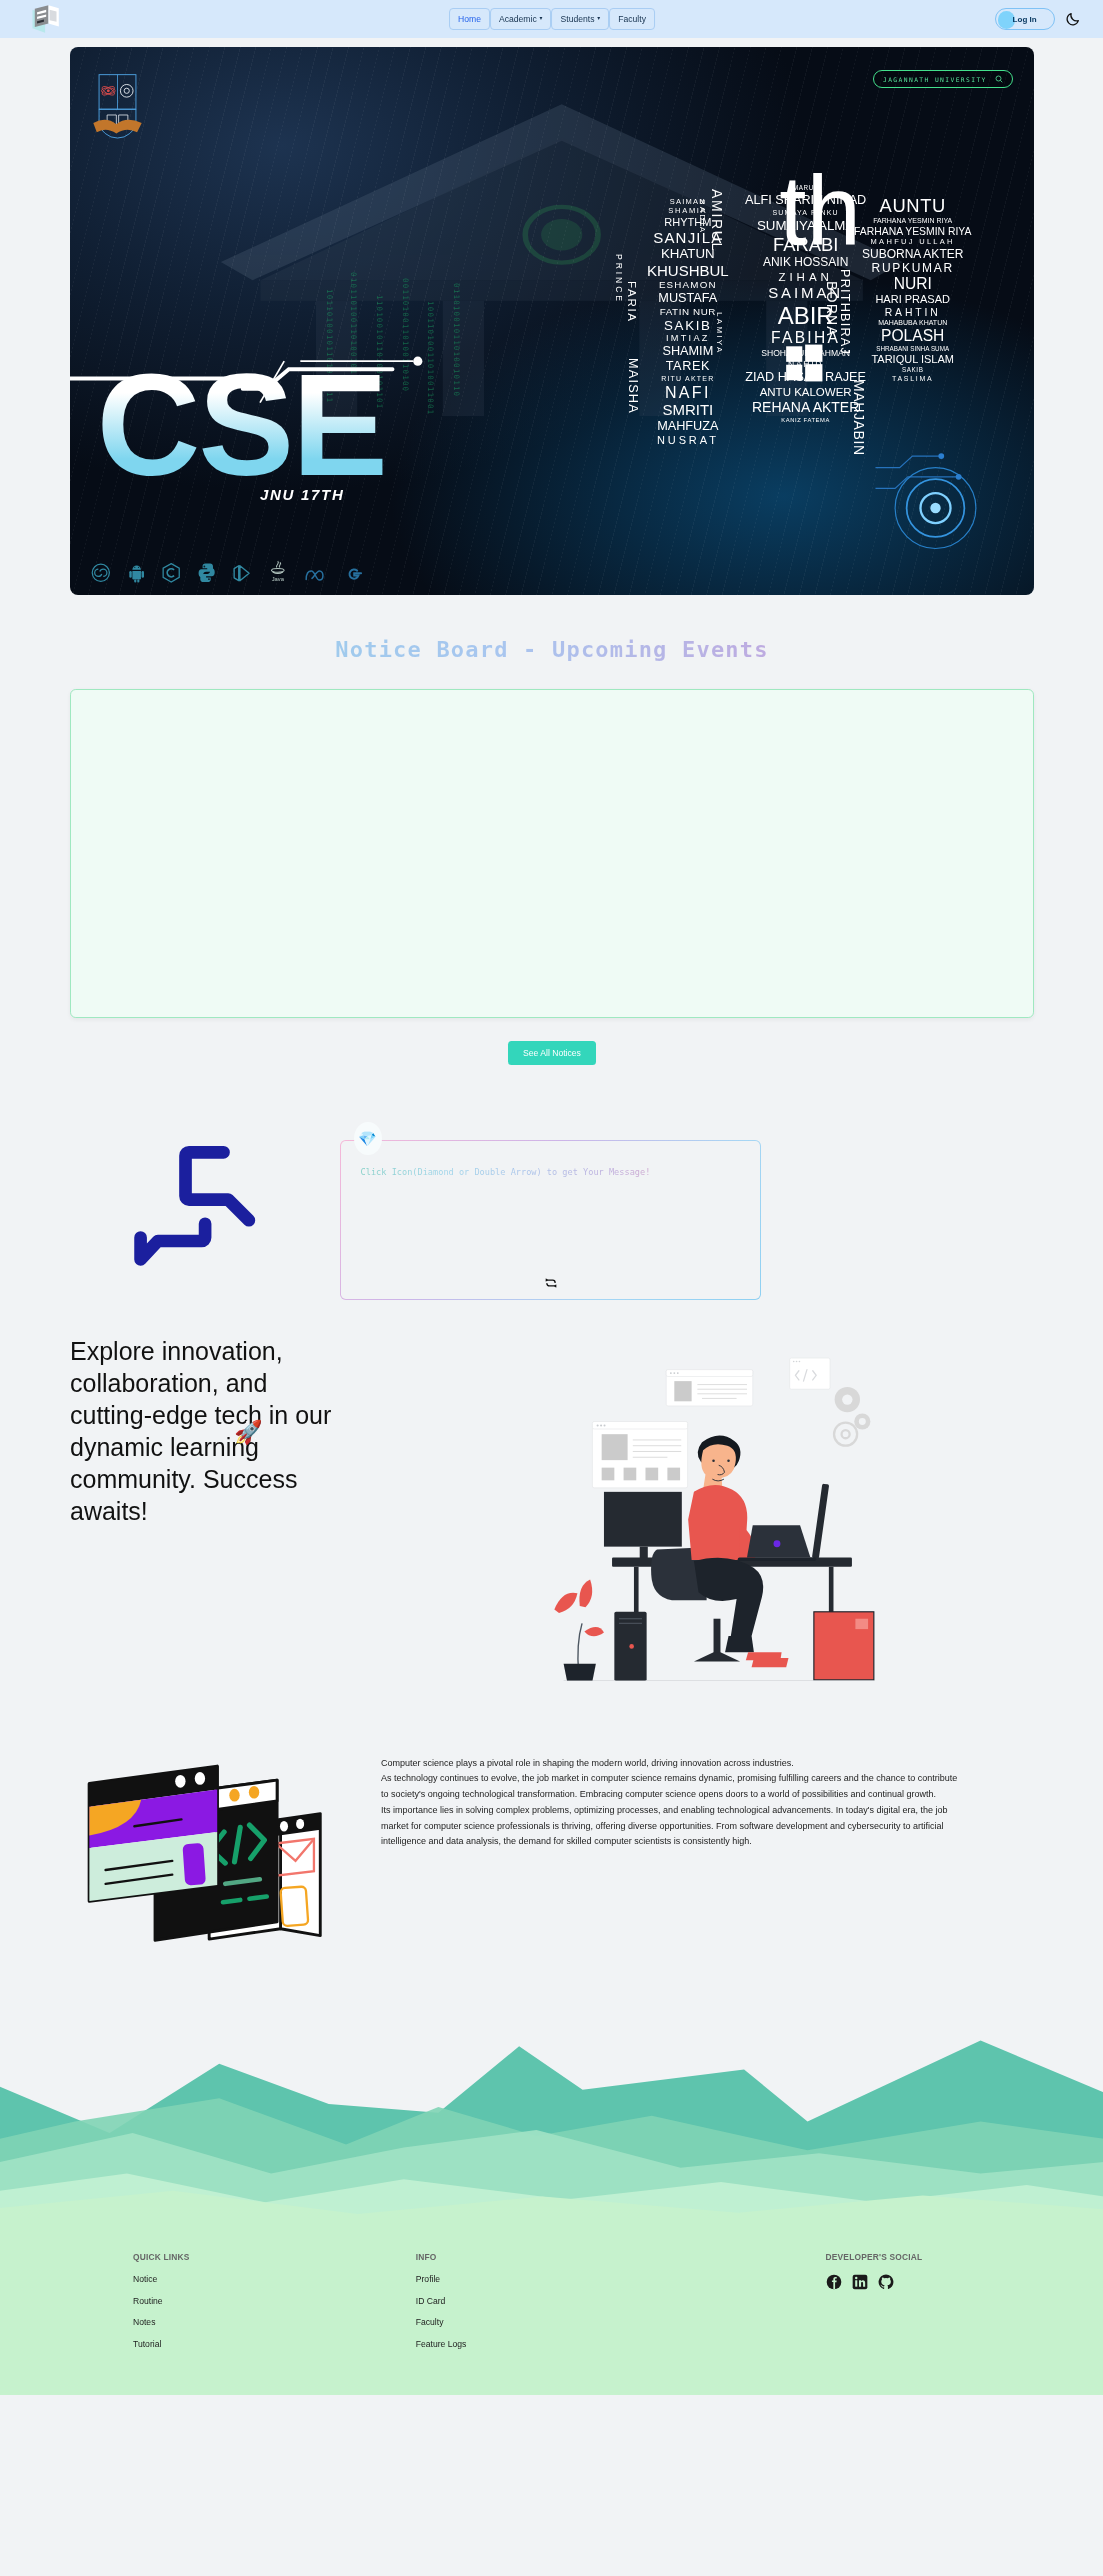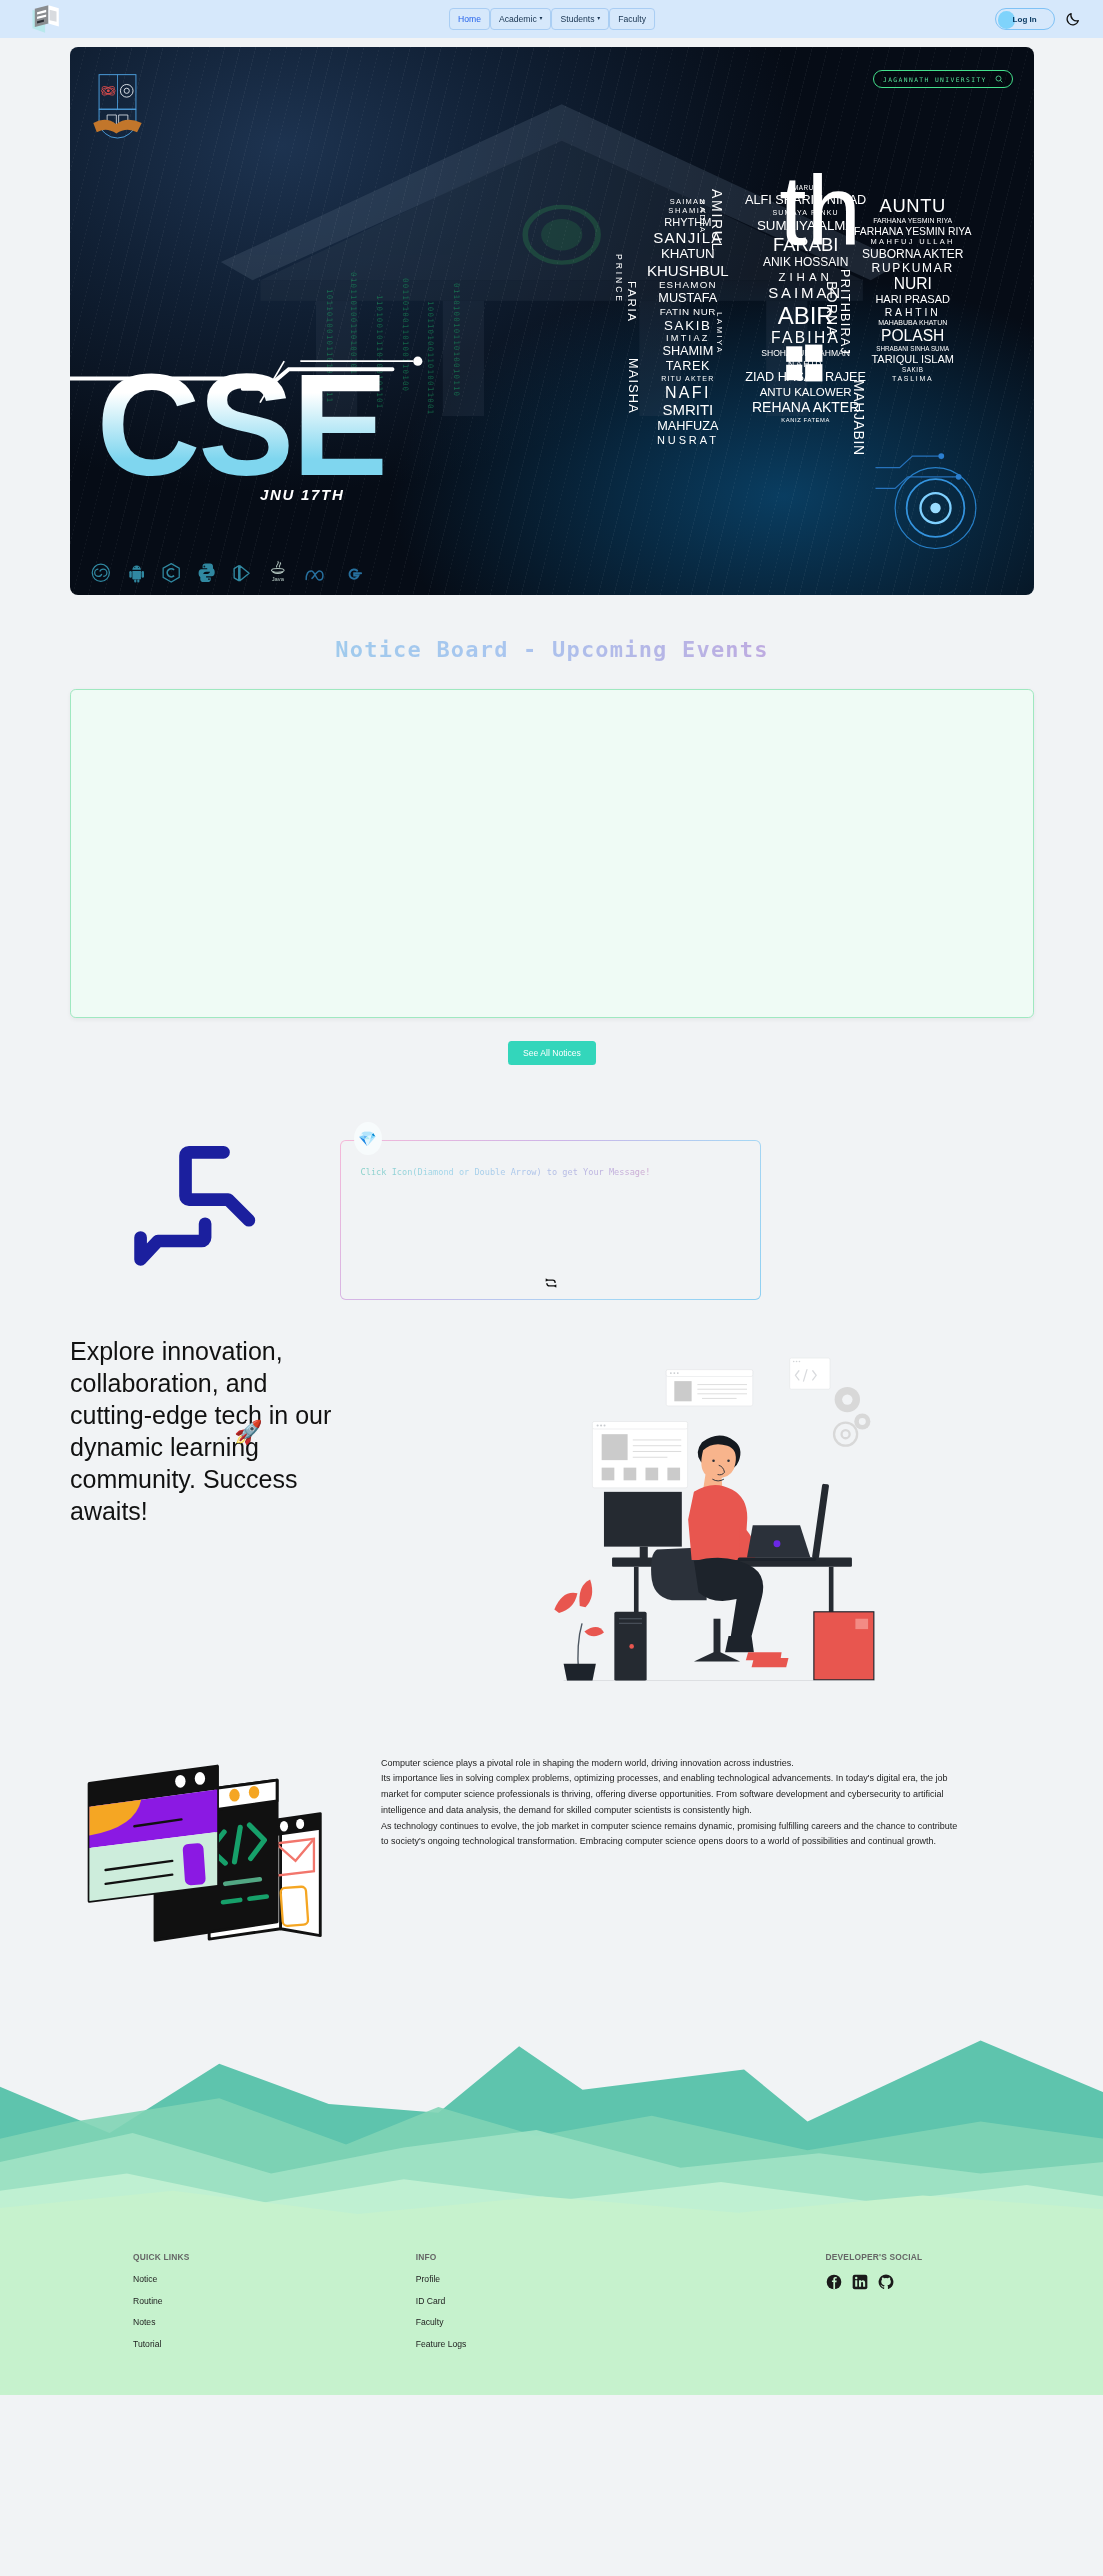--- a/index.html
+++ b/index.html
@@ -716,22 +716,22 @@
         <path d="M14 160 L236 132 L236 224 L14 252 Z" fill="#cdeddc"></path>
         <line x1="42" y1="198" x2="158" y2="182" stroke="#111" stroke-width="4" stroke-linecap="round"></line>
         <line x1="42" y1="222" x2="158" y2="206" stroke="#111" stroke-width="4" stroke-linecap="round"></line>
         <rect x="178" y="152" width="36" height="72" rx="10" fill="#8b19e3" transform="rotate(-4 196 188)"></rect>
       </g>
     </svg>
   </div>
 
   <div class="cs-text">
     <p>Computer science plays a pivotal role in shaping the modern world, driving innovation across industries.</p>
+    <p>As technology continues to evolve, the job market in computer science remains dynamic, promising fulfilling careers and the chance to contribute to society's ongoing technological transformation. Embracing computer science opens doors to a world of possibilities and continual growth.</p>
     <p>Its importance lies in solving complex problems, optimizing processes, and enabling technological advancements. In today's digital era, the job market for computer science professionals is thriving, offering diverse opportunities. From software development and cybersecurity to artificial intelligence and data analysis, the demand for skilled computer scientists is consistently high.</p>
-    <p>As technology continues to evolve, the job market in computer science remains dynamic, promising fulfilling careers and the chance to contribute to society's ongoing technological transformation. Embracing computer science opens doors to a world of possibilities and continual growth.</p>
   </div>
 </div>
 
 <svg class="waves" viewBox="0 0 1914 360" preserveAspectRatio="none">
   <polygon points="0,100 190,180 380,60 570,130 760,145 900,30 1010,105 1290,70 1400,160 1700,20 1914,110 1914,360 0,360" fill="#5ec4ad"></polygon>
   <polygon points="0,190 130,160 380,120 600,200 760,135 930,185 1130,150 1400,210 1700,160 1914,190 1914,360 0,360" fill="#7fd4b5" opacity=".9"></polygon>
   <polygon points="0,230 230,180 470,250 700,205 930,175 1180,240 1420,215 1700,250 1914,230 1914,360 0,360" fill="#a0e2c4" opacity=".92"></polygon>
   <polygon points="0,280 220,250 460,300 700,260 980,295 1250,265 1520,300 1780,270 1914,290 1914,360 0,360" fill="#bff0d2"></polygon>
   <polygon points="0,310 300,280 620,320 940,290 1280,318 1600,288 1914,312 1914,360 0,360" fill="#c6f2cd"></polygon>
 </svg>

